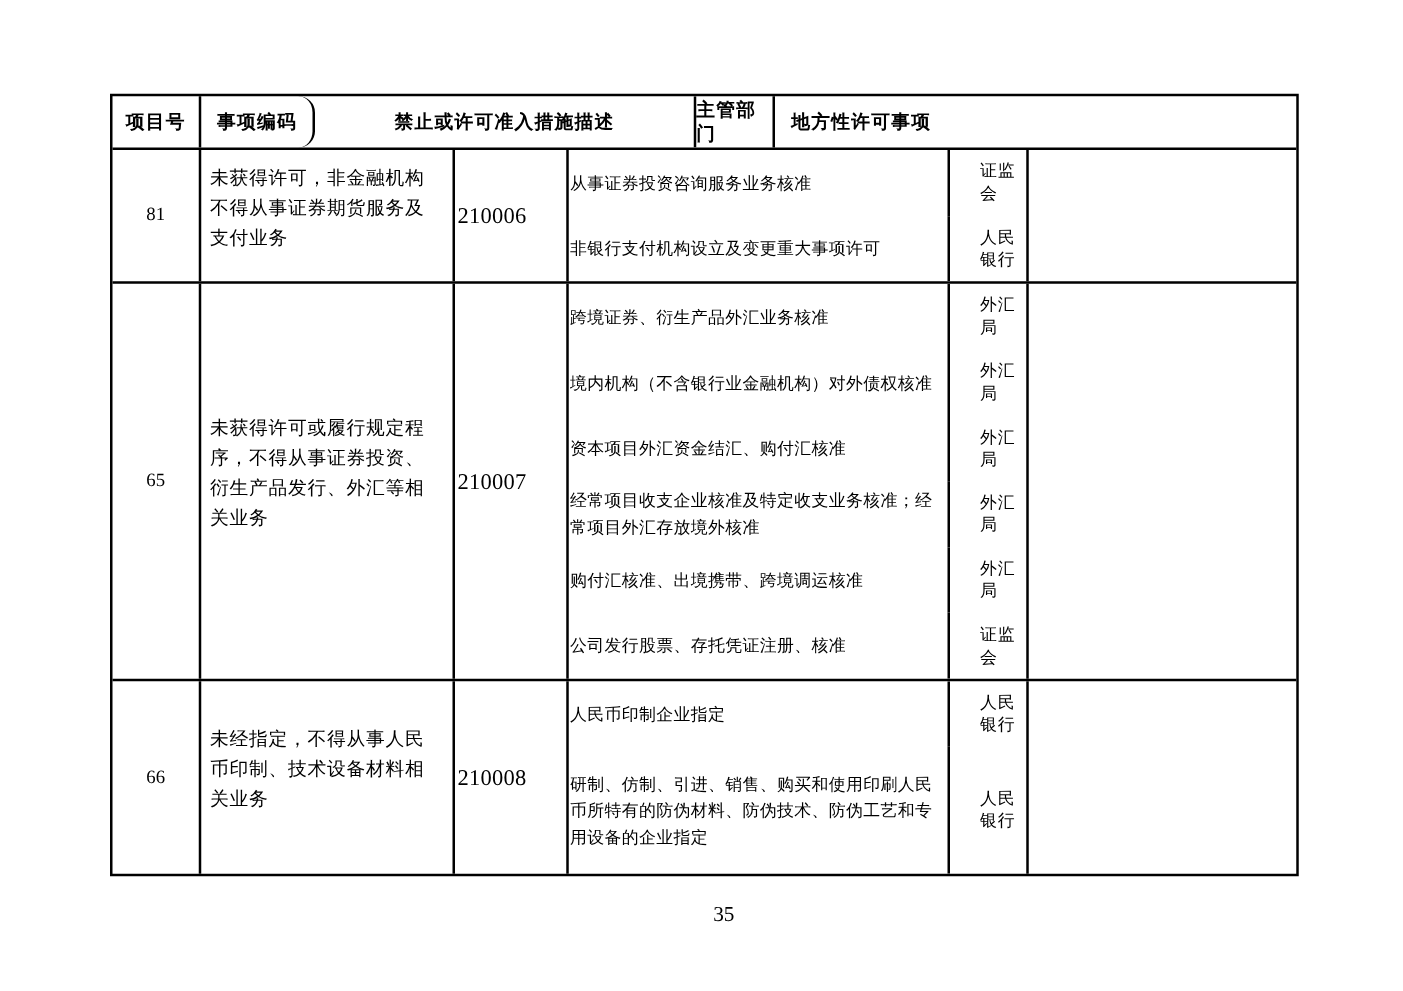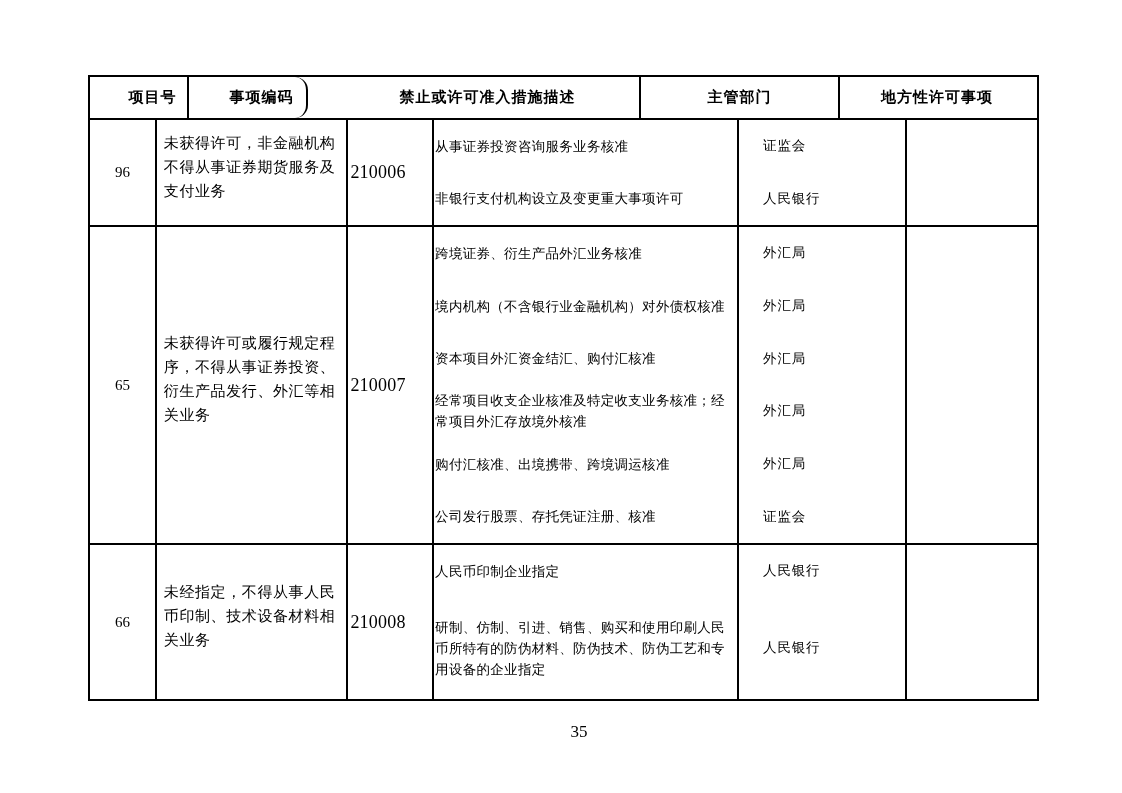--- a/index.html
+++ b/index.html
@@ -20,29 +20,28 @@
     flex-direction: column;
     background: #fff;
   }
   .trow { display: flex; flex-direction: row; border-bottom: 2px solid #000; }
   .trow:last-child { border-bottom: none; }
   .cell { border-right: 2px solid #000; overflow: hidden; }
   .cell:last-child { border-right: none; }
   .c1 { width: 71px;  display: flex; align-items: center; justify-content: center; }
   .c2 { width: 203px; display: flex; align-items: center; padding: 2px 8px 14px 7px; }
   .c3 { width: 91px;  display: flex; align-items: center; padding-left: 2px; }
-  .c45 { width: 504px; display: flex; flex-direction: column; padding: 0; border-right: 2px solid #000; }
+  .c45 { width: 368px; display: flex; flex-direction: column; padding: 0; border-right: 2px solid #000; }
   .c6 { width: 138px; }
   
   .thead { height: 43px; }
   .thead .cell {
     display: flex; align-items: center; justify-content: center;
     font-weight: bold; font-size: 15px; letter-spacing: 1px;
     padding: 0;
-    margin-left: 28px;
   }
   .thead .c45 { flex-direction: row; }
   
   .item-no { font-size: 15px; }
   .item-text { font-size: 15px; line-height: 24px; letter-spacing: 0.6px; text-align: left; }
   .code-text { font-size: 18px; letter-spacing: 0.2px; }
   
   .measure-row { display: flex; flex-direction: row; }
   .m-desc {
     width: 305px; border-right: 2px solid #000;
@@ -80,21 +79,21 @@
     <div class="cell c1">项目号</div>
     <div class="cell c3" style="justify-content:center; padding:0;border-radius:13px;">事项编码</div>
     <div class="cell c45">
       <div style="width:305px; border-right:2px solid #000; display:flex; align-items:center; justify-content:center; height:100%;">禁止或许可准入措施描述</div>
       <div style="flex:1; display:flex; align-items:center; justify-content:center; height:100%;">主管部门</div>
     </div>
     <div class="cell c6" style="display:flex; align-items:center; justify-content:center; font-weight:bold; font-size:15px; letter-spacing:1px;">地方性许可事项</div>
   </div>
 
   <div class="trow row64">
-    <div class="cell c1 item-no">96</div>
+    <div class="cell c1 item-no">81</div>
     <div class="cell c2">
         <span class="item-text">未获得许可，非金融机构不得从事证券期货服务及支付业务</span>
       </div>
     <div class="cell c3 code-text">210006</div>
     <div class="cell c45">
       <div class="measure-row h535">
         <div class="m-desc">从事证券投资咨询服务业务核准</div>
         <div class="m-dept">证监会</div>
       </div>
       <div class="measure-row h535">

